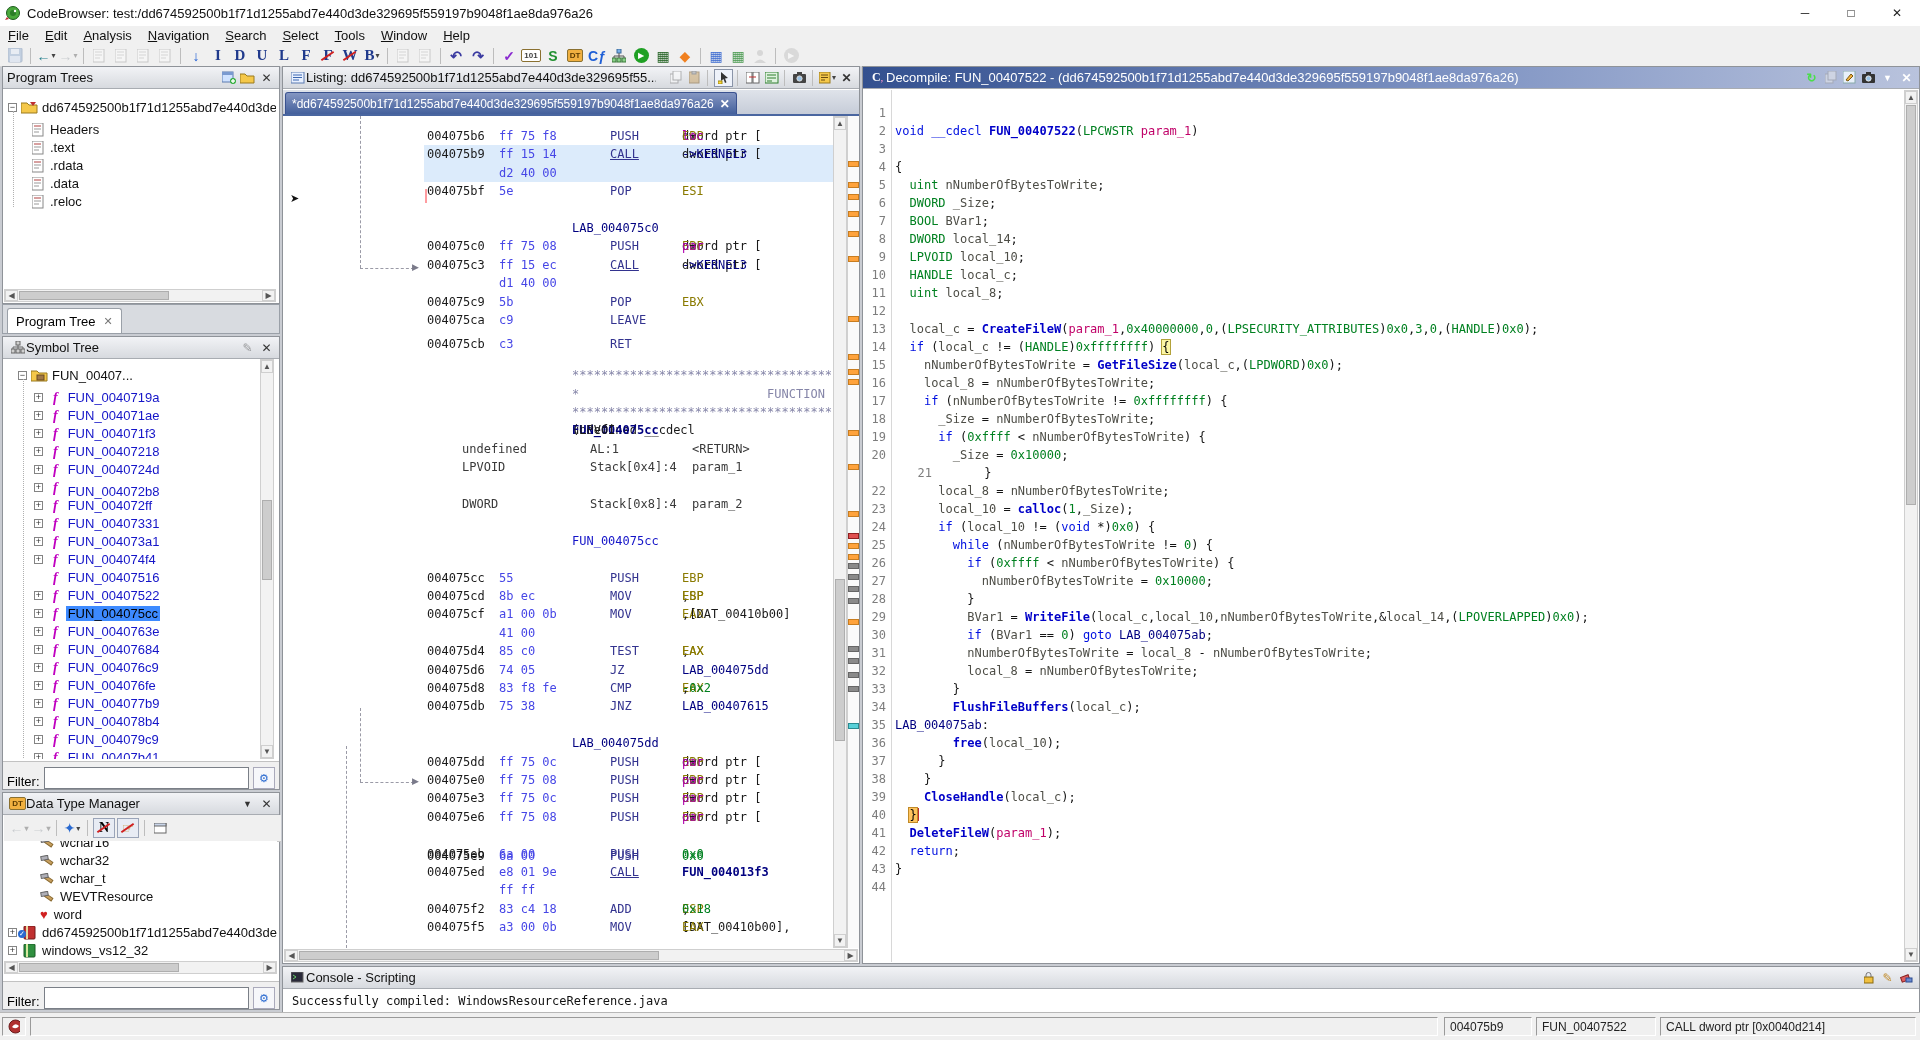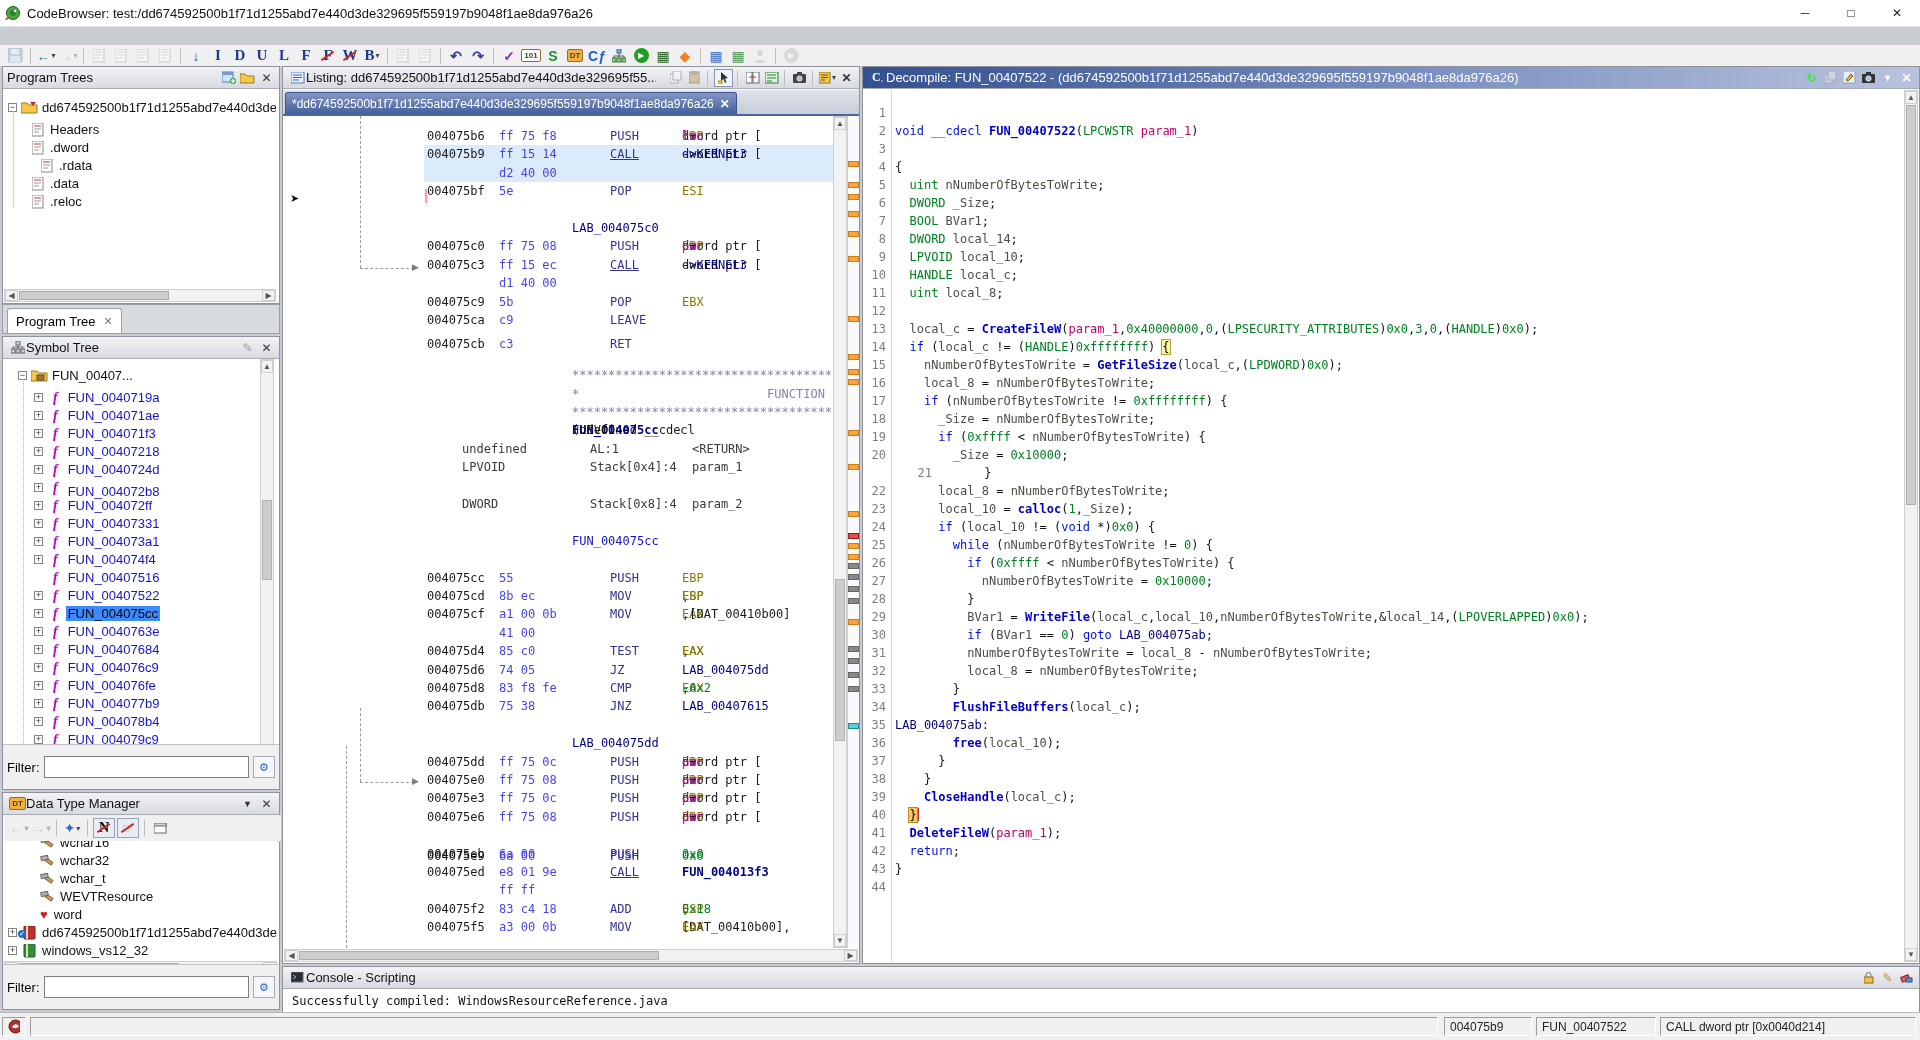--- a/index.html
+++ b/index.html
@@ -29,21 +29,21 @@
   .phead .sp{flex:1;}
   .hic{width:17px;height:16px;display:flex;align-items:center;justify-content:center;font-size:12px;margin-left:2px;color:#333;}
   .phead.active .hic{color:#fff;}
   
   .treebox{position:absolute;background:#fff;overflow:hidden;font-size:13px;color:#111;}
   .trow{position:absolute;height:17px;display:flex;align-items:center;white-space:nowrap;}
   .expbox{width:9px;height:9px;border:1px solid #848484;background:#fff;font-size:9px;line-height:7px;text-align:center;color:#333;display:inline-block;box-sizing:border-box;}
   .fglyph{font-family:"Liberation Serif",serif;font-style:italic;font-weight:bold;color:#c000c0;font-size:14px;}
   .fun-label{color:#1414c8;}
   .selrow{background:#3d8aff;color:#000;}
-  .filterbar{position:absolute;left:0;right:0;height:45px;background:#f0f0f0;border-top:1px solid #c2c2c2;display:flex;align-items:center;font-size:13px;padding:0 4px;box-sizing:border-box;}
+  .filterbar{position:absolute;left:0;right:0;height:28px;background:#f0f0f0;border-top:1px solid #c2c2c2;display:flex;align-items:flex-end;font-size:13px;padding:0 4px;box-sizing:border-box;}
   .filterinput{flex:1;height:18px;background:#fff;border:1px solid #7a7f87;margin:0 4px;}
   .filterbtn{width:20px;height:20px;border:1px solid #aab;display:flex;align-items:center;justify-content:center;font-size:11px;color:#2a6ad0;background:#f6f7fa;}
   
   .sb{position:absolute;background:#f2f2f2;border:1px solid #cfcfcf;box-sizing:border-box;}
   .sbthumb{position:absolute;background:#cdcdcd;border:1px solid #aeaeae;box-sizing:border-box;}
   .sbbtn{position:absolute;background:#f2f2f2;border:1px solid #cfcfcf;color:#555;font-size:8px;display:flex;align-items:center;justify-content:center;box-sizing:border-box;}
   
   #listing-rows .lrow{position:absolute;left:0;width:550px;height:18.4px;font-family:"DejaVu Sans Mono",monospace;font-size:12px;line-height:18.4px;white-space:pre;}
   .lrow .selbg{position:absolute;left:140px;right:0;top:0;bottom:0;background:#dcebfb;}
   .lrow span{position:absolute;top:0;}
@@ -93,20 +93,31 @@
         </svg>
     </span>
     <span class="ttl">CodeBrowser: test:/dd674592500b1f71d1255abd7e440d3de329695f559197b9048f1ae8da976a26</span>
     <div class="winbtns">
       <div class="winbtn">─</div>
       <div class="winbtn">□</div>
       <div class="winbtn">✕</div>
     </div>
   </div>
 
+  <div class="abs" id="menubar">
+      <div class="menuitem">File</div>
+      <div class="menuitem">Edit</div>
+      <div class="menuitem">Analysis</div>
+      <div class="menuitem">Navigation</div>
+      <div class="menuitem">Search</div>
+      <div class="menuitem">Select</div>
+      <div class="menuitem">Tools</div>
+      <div class="menuitem">Window</div>
+      <div class="menuitem">Help</div>
+    </div>
 
   <div class="abs" id="toolbar">
       <div class="tbi dis">
         <svg width="15" height="15">
           <rect x="0" y="0" width="14" height="14" rx="1" fill="#7a9cc8" stroke="#4a6a98"></rect>
           <rect x="3" y="1" width="8" height="5" fill="#dce8f8"></rect>
           <rect x="2" y="8" width="10" height="6" fill="#c8d8f0"></rect>
         </svg>
       </div>
       <div class="tbsep"></div>
@@ -288,23 +299,23 @@
           <span>Headers</span>
         </div>
         <div class="trow" style="left: 28px; top: 50px;">
           <span style="margin-right:6px;">
             <svg width="12" height="14">
               <rect x="0" y="0" width="11" height="13" fill="#fff" stroke="#888"></rect>
               <path d="M2 3 H9" stroke="#b04040"></path>
               <path d="M2 6 H9 M2 9 H7" stroke="#999"></path>
             </svg>
           </span>
-          <span>.dword</span>
-        </div>
-        <div class="trow" style="left: 37px; top: 68px; justify-content: center;">
+          <span>.text</span>
+        </div>
+        <div class="trow" style="left: 28px; top: 68px; justify-content: center;">
           <span style="margin-right:6px;">
             <svg width="12" height="14">
               <rect x="0" y="0" width="11" height="13" fill="#fff" stroke="#888"></rect>
               <path d="M2 3 H9" stroke="#b04040"></path>
               <path d="M2 6 H9 M2 9 H7" stroke="#999"></path>
             </svg>
           </span>
           <span>.rdata</span>
         </div>
         <div class="trow" style="left: 28px; top: 86px;">

